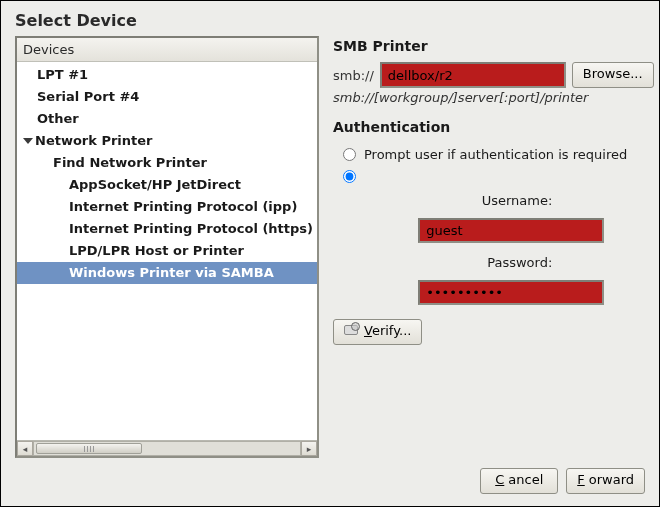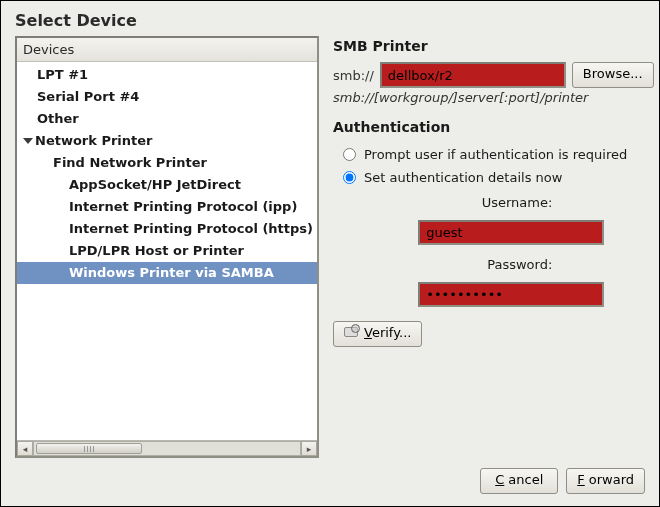--- a/index.html
+++ b/index.html
@@ -223,21 +223,20 @@
       </div>
       <div class="hint">smb://[workgroup/]server[:port]/printer</div>
 
       <div class="section-title">Authentication</div>
       <label class="auth-option">
         <input type="radio" name="auth" style="">
         <span>Prompt user if authentication is required</span>
       </label>
       <label class="auth-option">
         <input type="radio" name="auth" checked="" style="">
-        <span>Set authentication details now</span>
       </label>
       <div class="cred-row">
         <span class="cred-label">Username:</span>
         <input type="text" class="cred-input" value="guest" style="">
       </div>
       <div class="cred-row">
         <span class="cred-label">Password:</span>
         <input type="text" class="cred-input" value="••••••••••" style="">
       </div>
       <div class="verify-row">

